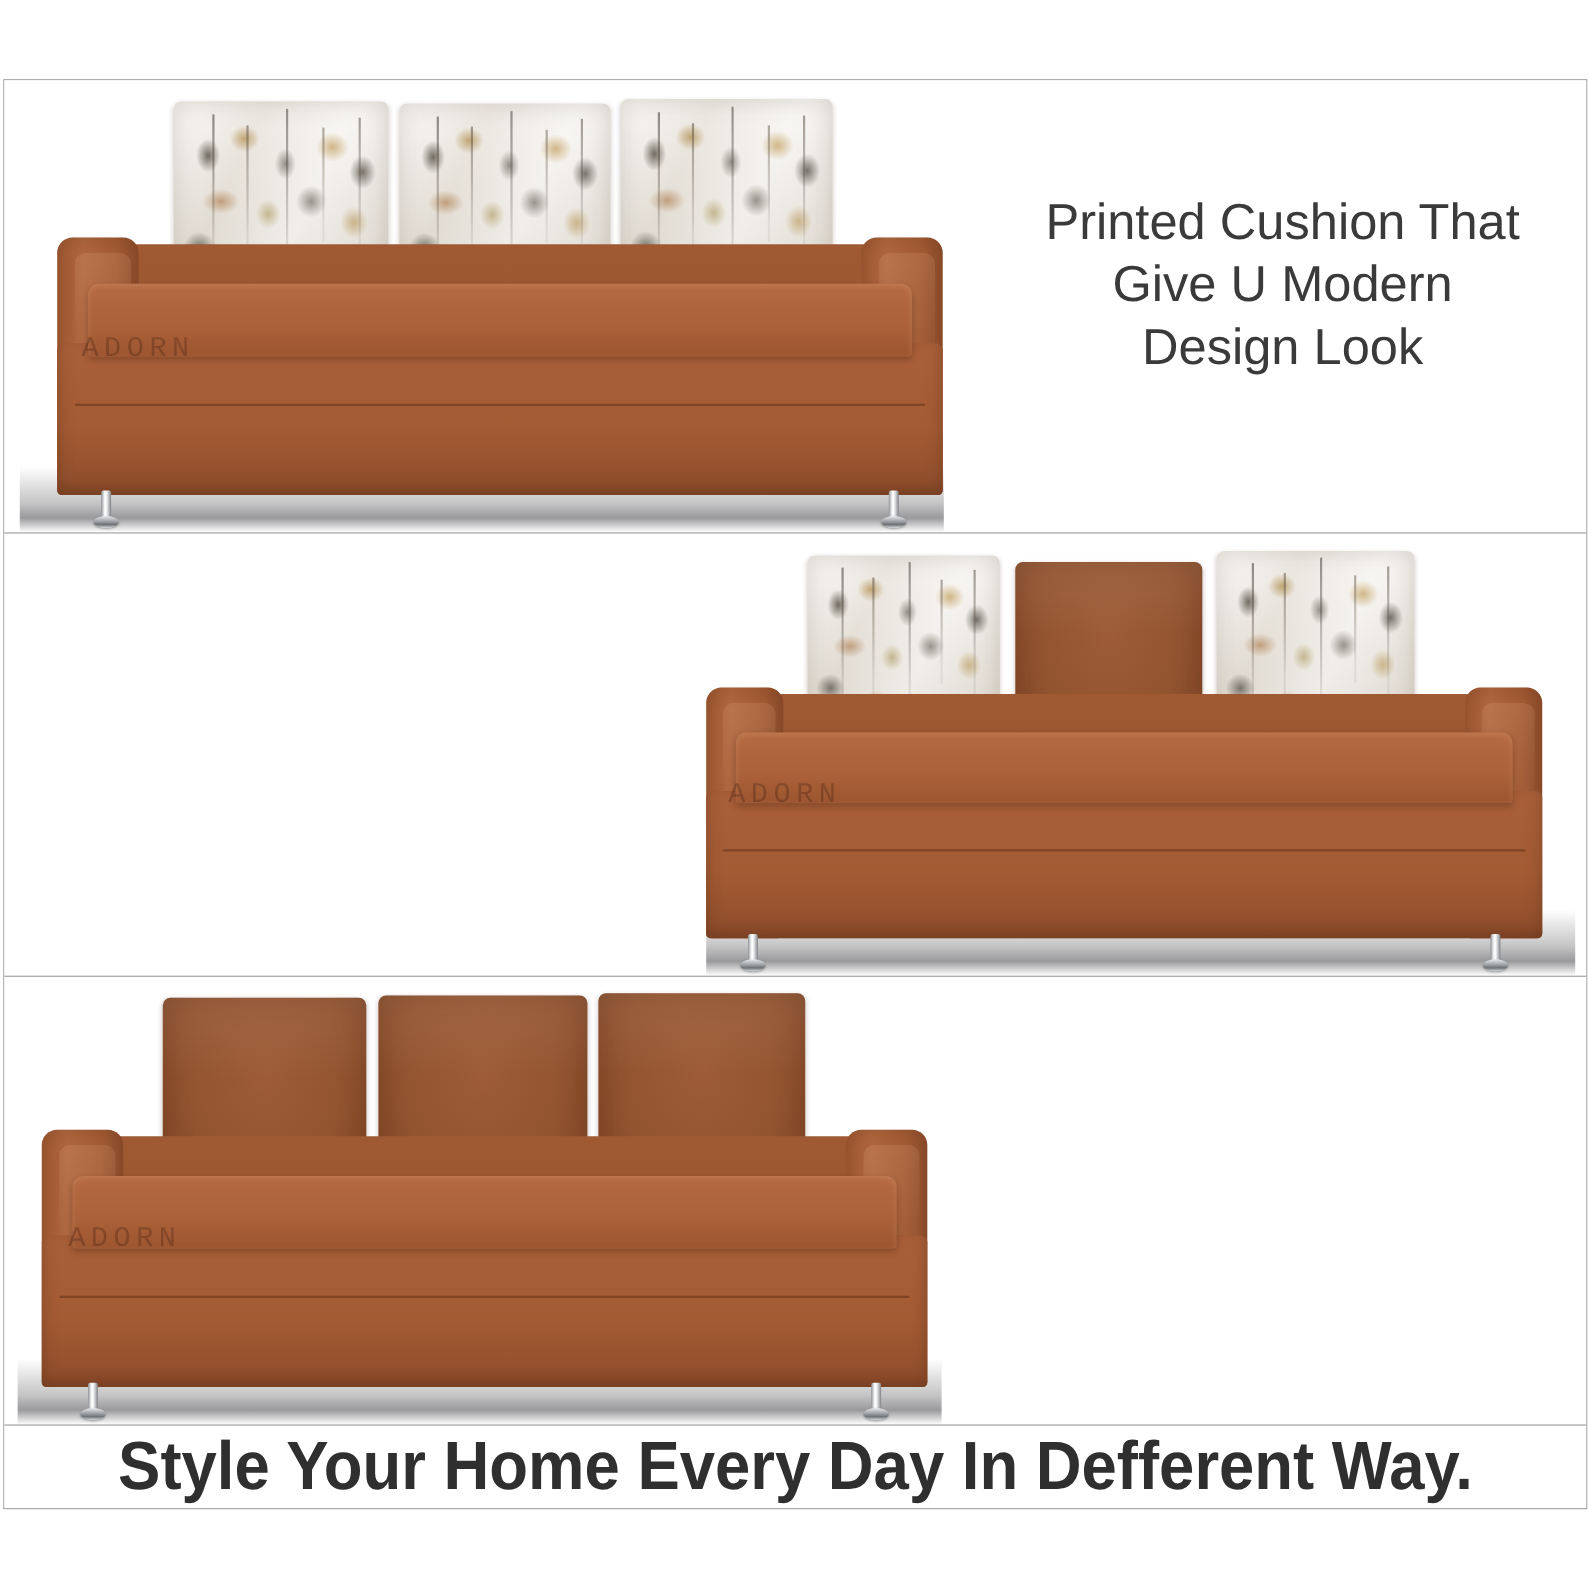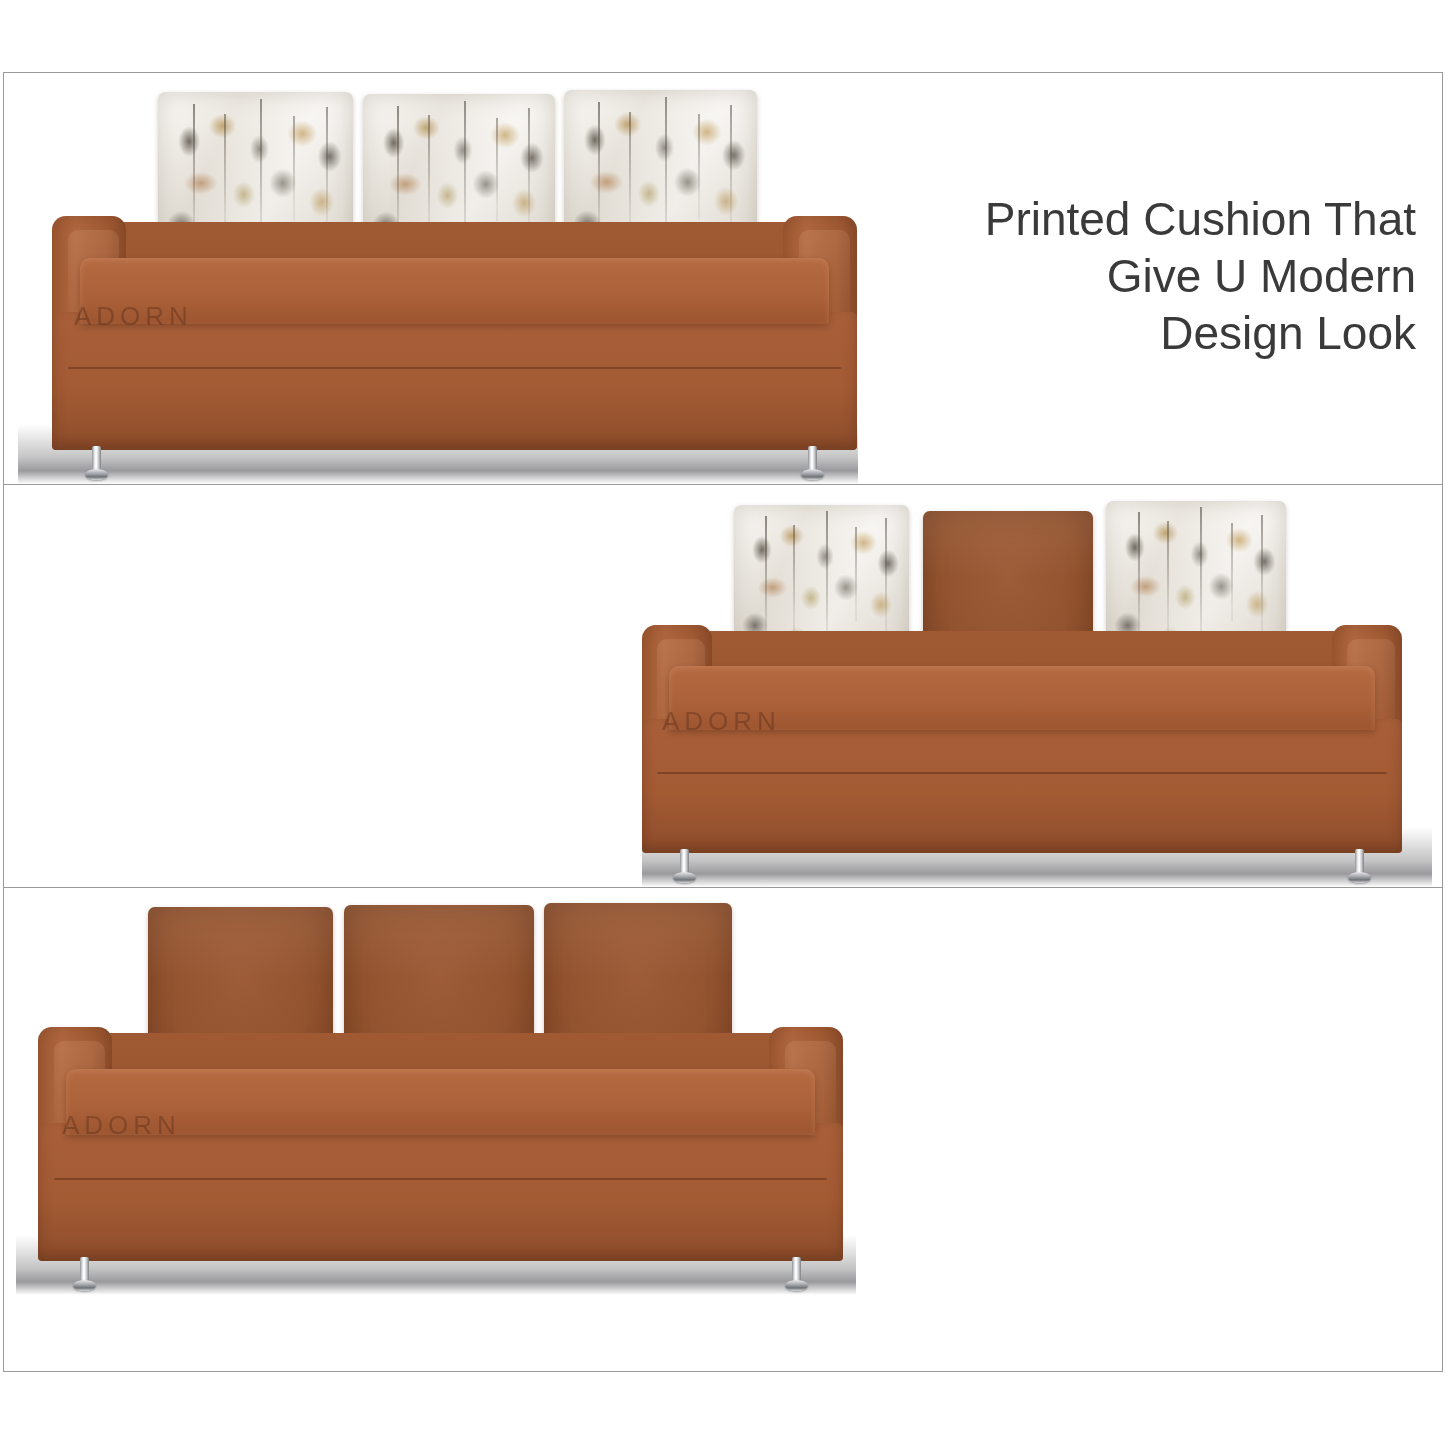--- a/index.html
+++ b/index.html
@@ -19,31 +19,31 @@
   .banner{position:absolute;left:0;top:1222px;height:76px;width:100%;
           border-top:1px solid #9a9a9a;box-sizing:border-box;background:#fff;
           display:flex;align-items:center;justify-content:center;}
 
   .banner-text{font-family:"Liberation Sans Narrow","Liberation Sans",sans-serif;
                font-weight:700;font-size:62px;color:#2f2f2f;letter-spacing:0px;
                transform:scaleX(0.93);transform-origin:center;white-space:nowrap;line-height:1;}
 
   
   .caption{position:absolute;color:#3a3a3a;font-size:46px;line-height:1.24;
-           text-align:right;white-space:pre-line;font-weight:400;margin-top:18px;}
+           text-align:center;white-space:pre-line;font-weight:400;}
   .cap1{right:26px;top:100px;width:500px;}
   .cap2{left:18px;top:160px;width:600px;}
   .cap3{right:40px;top:132px;width:470px;}
 
   
   .scene{position:absolute;bottom:0;}
   .floor{position:absolute;left:0;bottom:0;width:100%;height:60px;
          background:linear-gradient(to bottom,rgba(150,150,152,0) 0%,rgba(150,150,152,.55) 55%,rgba(120,120,124,.75) 78%,rgba(255,255,255,1) 100%);}
 
-  .sofa{position:absolute;bottom:34px;}
+  .sofa{position:absolute;bottom:34px;font-family:Liberation Mono, monospace;}
 
   .body{position:absolute;left:0;bottom:0;width:100%;height:100%;}
 
   
   .base{position:absolute;left:0;bottom:0;width:100%;height:46%;
         background:linear-gradient(to bottom,#a9603a 0%,#a35b34 55%,#8e4d2b 100%);
         border-radius:6px 6px 4px 4px;
         box-shadow:inset 0 -6px 14px rgba(70,32,14,.35);}
   .base::after{content:"";position:absolute;left:2%;right:2%;top:40%;height:2px;
         background:rgba(84,40,18,.45);border-radius:2px;}
@@ -243,15 +243,18 @@
               <div class="foot"></div>
           </div>
           <div class="leg" style="right:40px;">
             <div class="post"></div>
               <div class="foot"></div>
           </div>
         </div>
       </div>
     </div>
 
+    <div class="banner">
+      <div class="banner-text">Style Your Home Every Day In Defferent Way.</div>
+    </div>
 
   </div>
 </div>
 
 </body></html>

